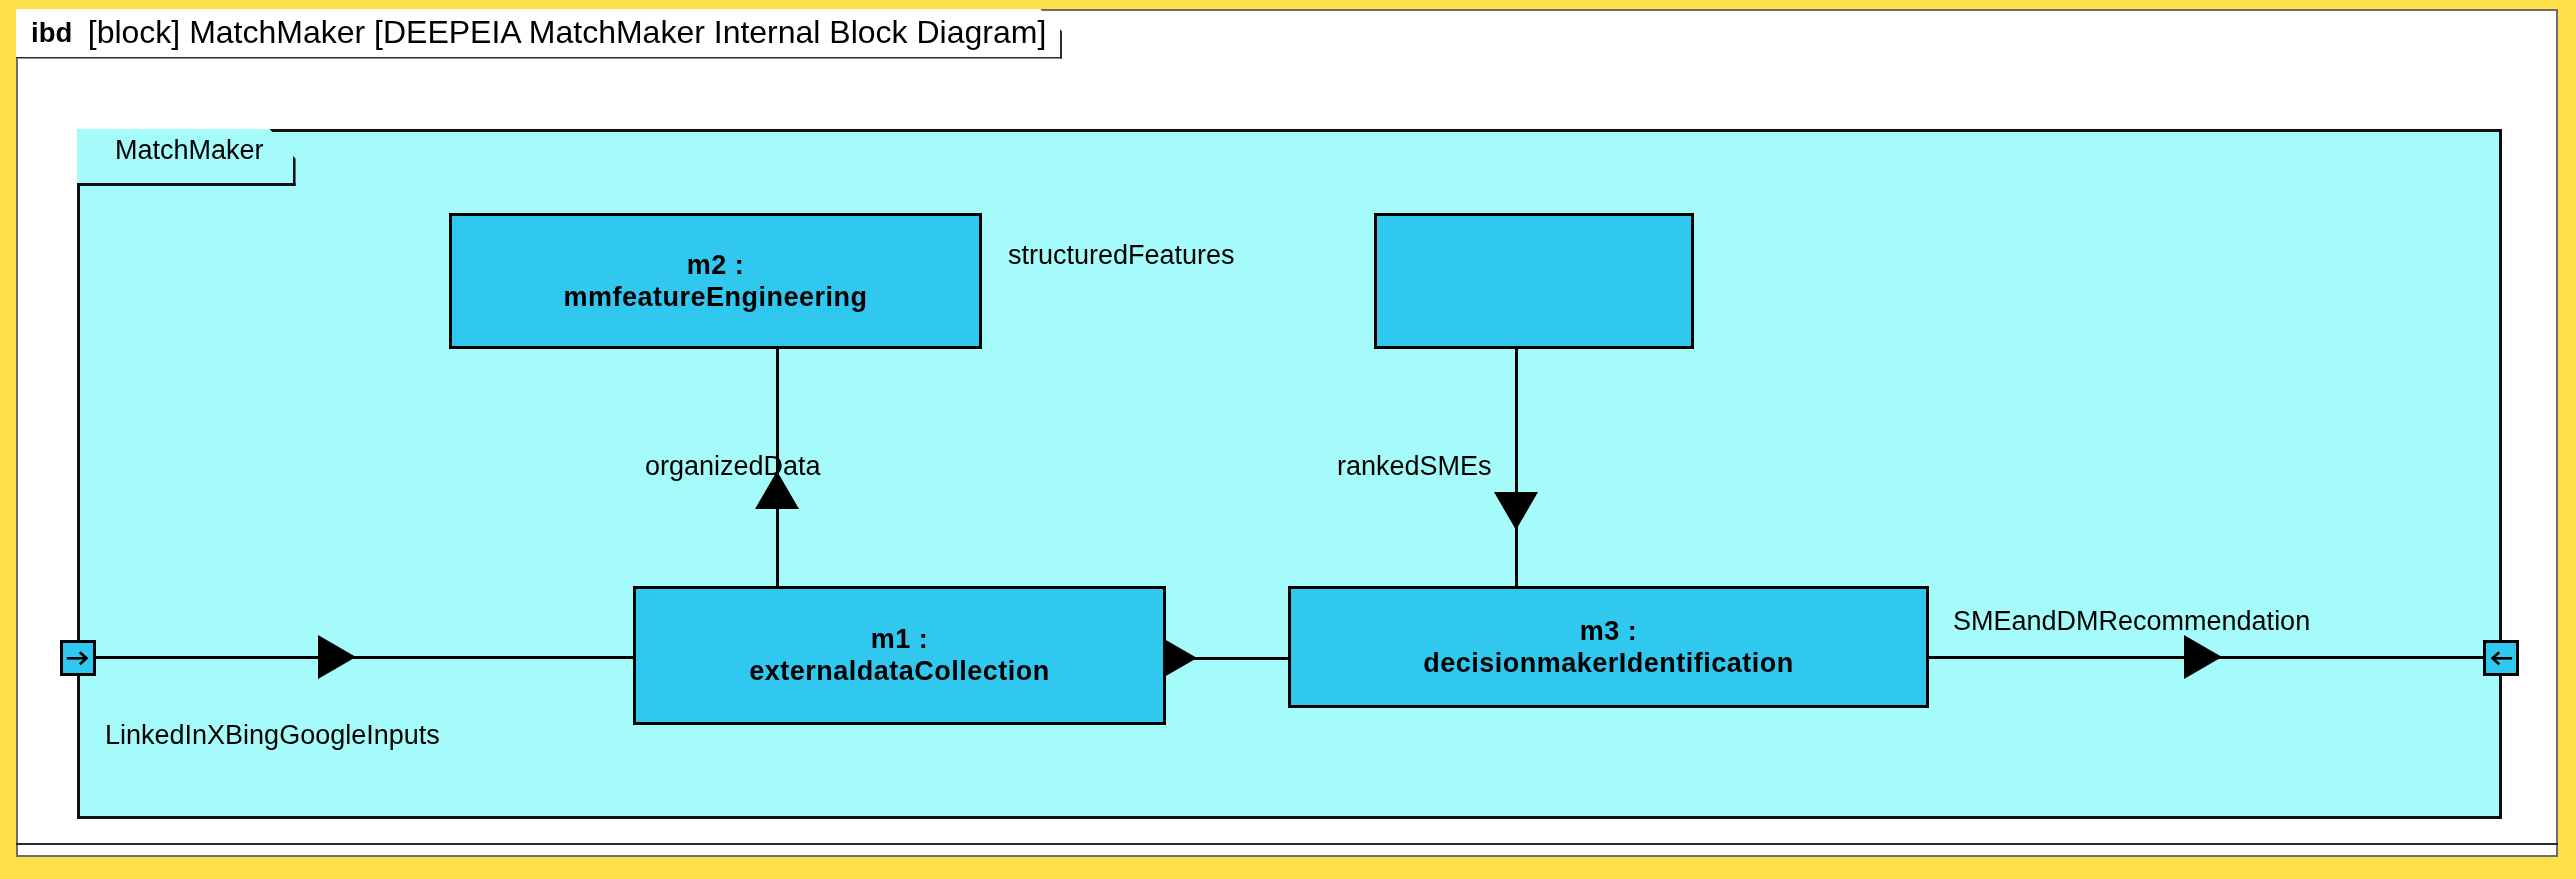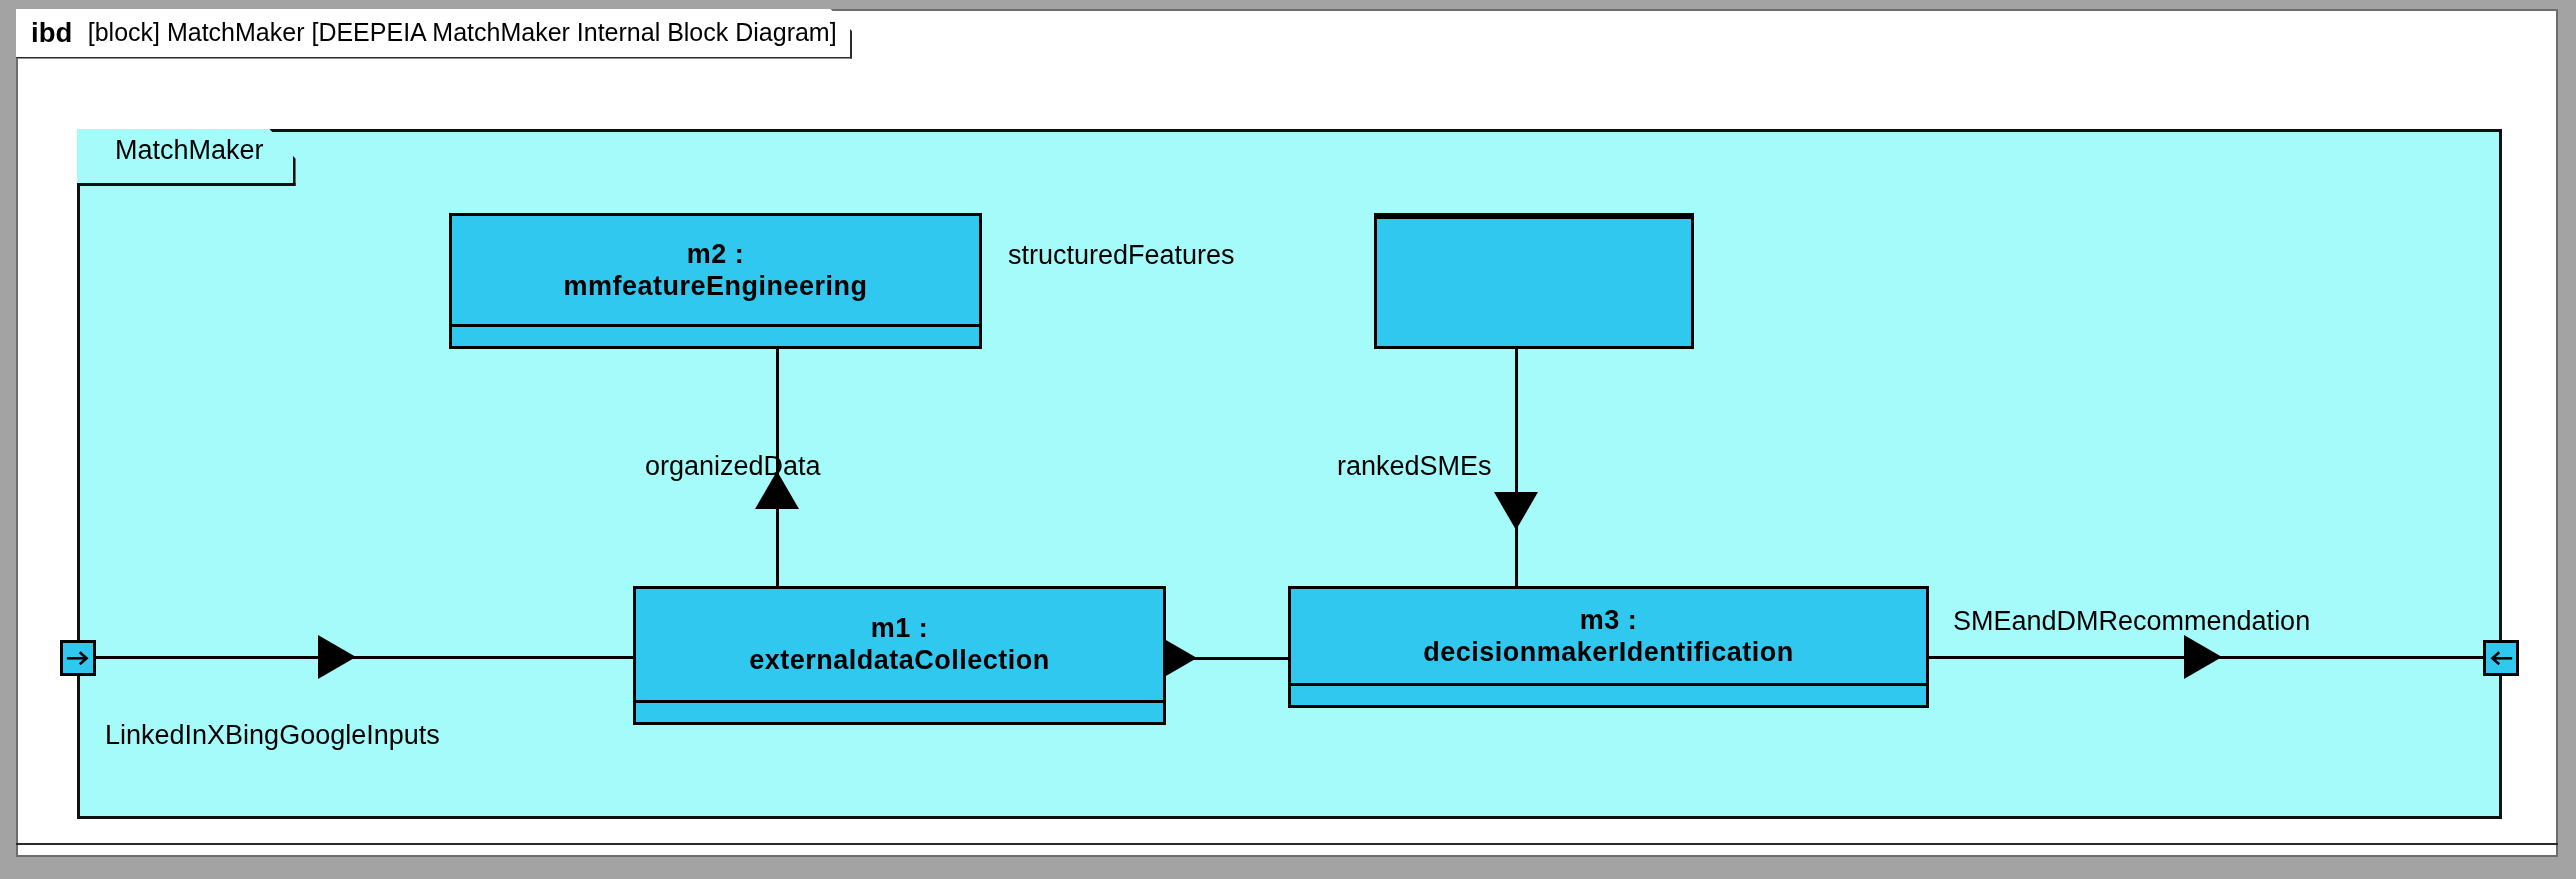--- a/index.html
+++ b/index.html
@@ -9,21 +9,21 @@
     background: #ffffff;
   }
   body {
     font-family: "Liberation Sans", sans-serif;
   }
 
   #canvas {
     position: relative;
     width: 2576px;
     height: 880px;
-    background: #a3a3a3;
+    background: #fde047;
     overflow: hidden;
   }
 
   
   .outer-frame {
     position: absolute;
     left: 15.5px;
     top: 8.6px;
     width: 2542px;
     height: 848px;
@@ -58,21 +58,21 @@
     -webkit-clip-path: polygon(0 0, calc(100% - 22.4px) 0, 100% 46%, 100% 100%, 0 100%);
     clip-path: polygon(0 0, calc(100% - 22.4px) 0, 100% 46%, 100% 100%, 0 100%);
   }
   .frame-tab-kind {
     font-size: 27.5px;
     font-weight: bold;
     color: #000000;
     letter-spacing: 0px;
   }
   .frame-tab-title {
-    font-size: 25px;
+    font-size: 32px;
     font-weight: normal;
     color: #000000;
     margin-left: 15.5px;
   }
 
   
   .inner-frame {
     position: absolute;
     left: 77px;
     top: 129px;
@@ -103,21 +103,21 @@
     color: #000000;
   }
 
   
   .part-block {
     position: absolute;
     background: #30C8EF;
     border: 3.4px solid #000000;
     box-sizing: border-box;
     display: flex;
-    flex-direction: column;
+    flex-direction: row;
     align-items: stretch;
     justify-content: flex-start;
   }
   .part-name-area {
     flex: 1 1 auto;
     display: flex;
     flex-direction: column;
     align-items: center;
     justify-content: center;
     padding: 3.4px 6.9px 1.7px 6.9px;

